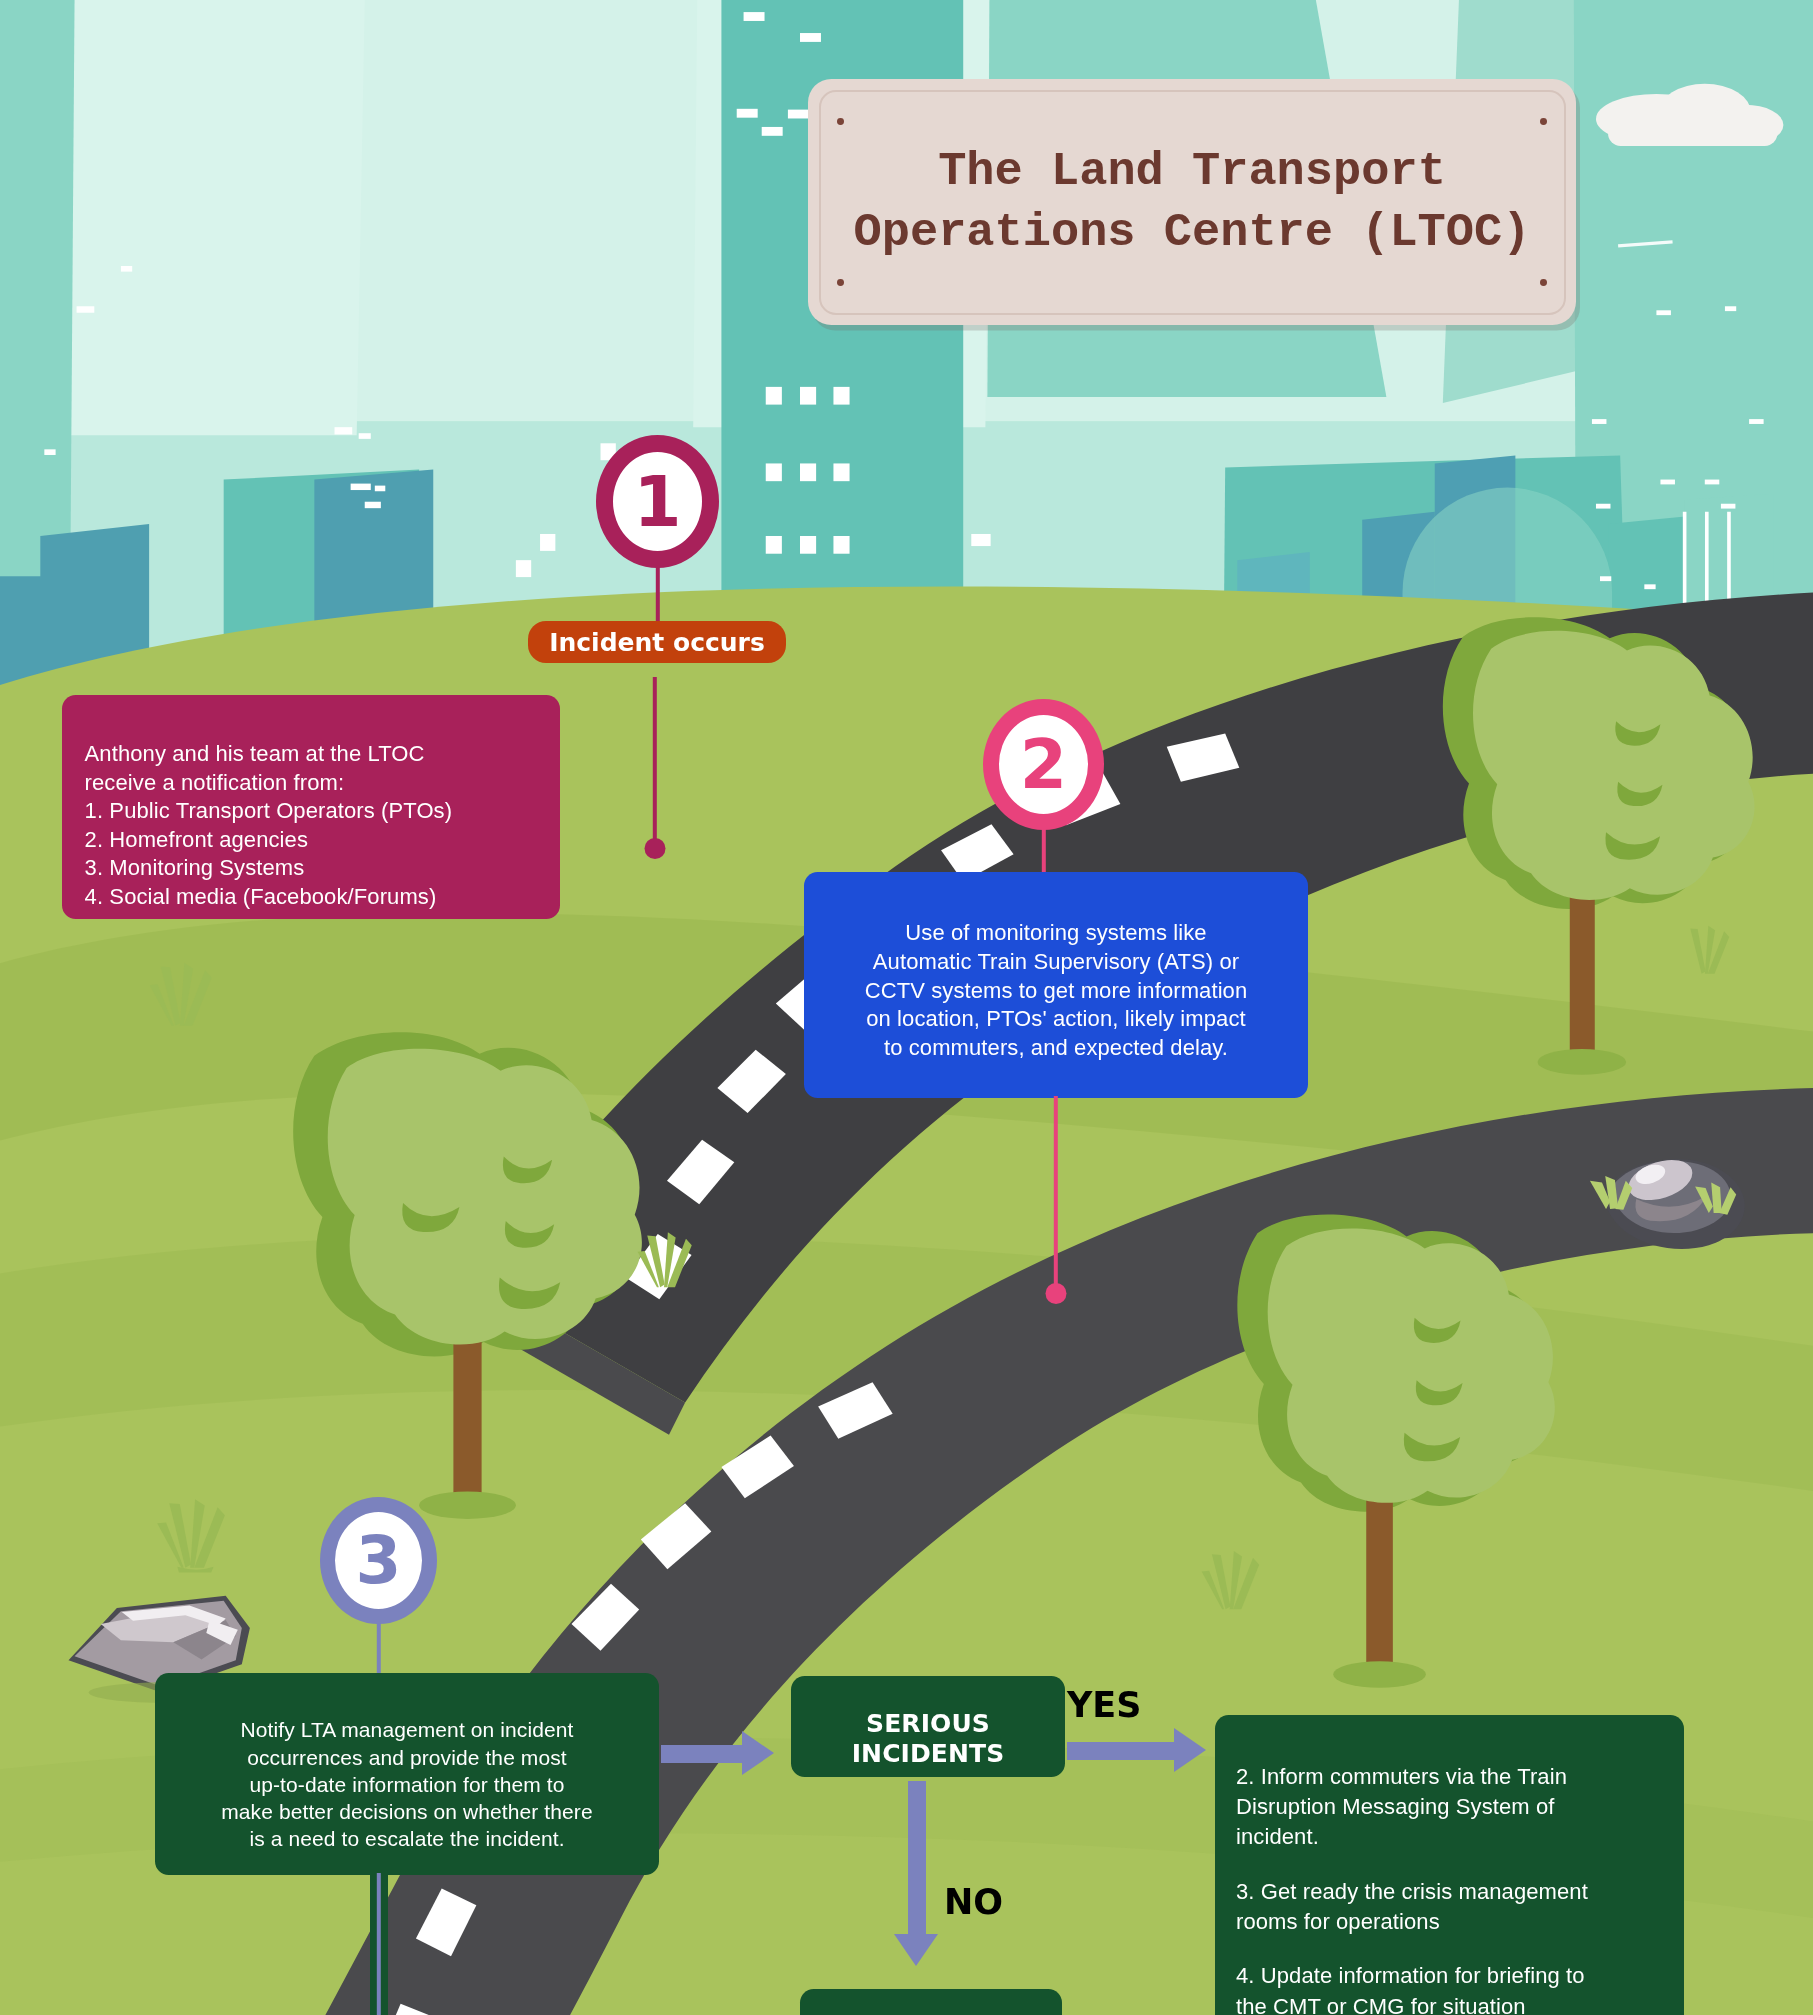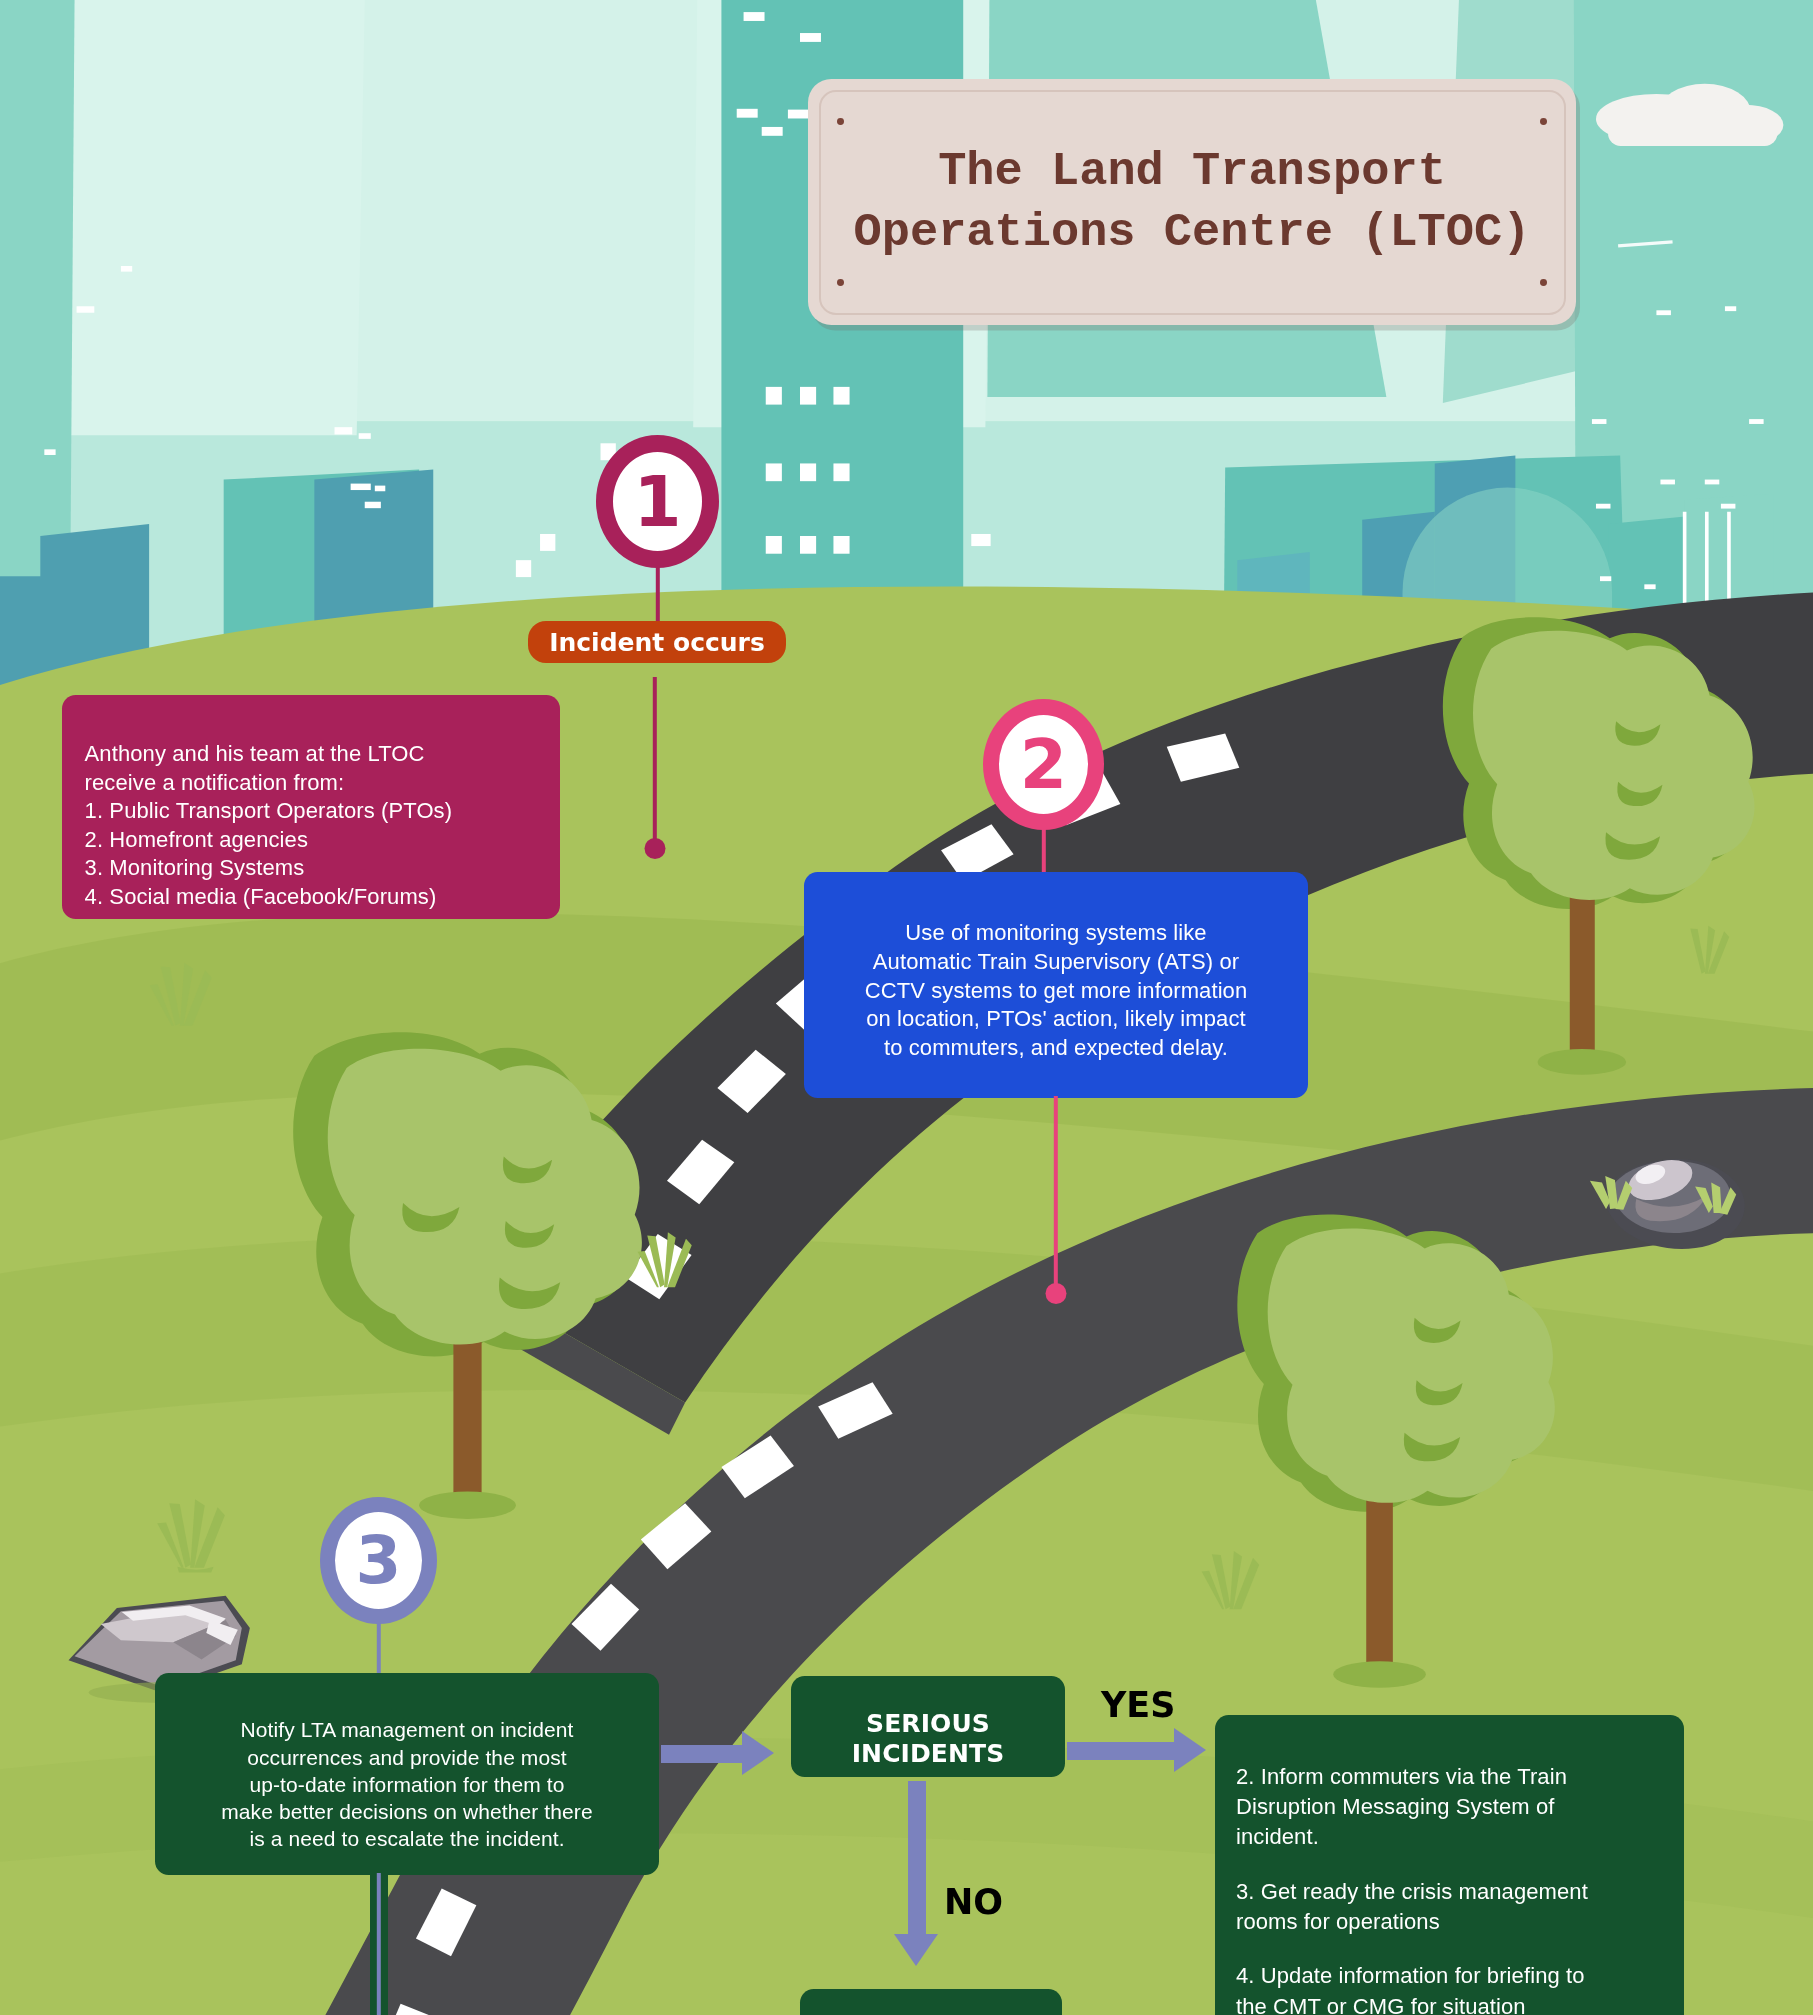--- a/index.html
+++ b/index.html
@@ -548,21 +548,21 @@
   </div>
 
   <div class="fbox peri" style="left:791px;top:1676px;width:274px;height:101px;
               display:flex;align-items:center;justify-content:center;
               text-align:center;font-size:25px;font-weight:bold;
               font-family:'DejaVu Sans',sans-serif;line-height:1.18;">
     <div class="txt">SERIOUS
 INCIDENTS</div>
   </div>
 
-  <div class="yn-label" style="left:1067px;top:1685px;font-size:35px;margin-left:34px;">YES</div>
+  <div class="yn-label" style="left:1067px;top:1685px;font-size:35px;">YES</div>
   <div class="arrow-r" style="left:1067px;top:1742px;width:141px;">
     <div class="shaft" style="width:111px;"></div>
     <div class="head" style="left:107px;"></div>
   </div>
 
   <div class="yn-label" style="left:944px;top:1882px;font-size:35px;">NO</div>
   <div class="arrow-d" style="left:908px;top:1781px;height:185px;">
     <div class="shaft" style="height:157px;"></div>
     <div class="head" style="top:153px;"></div>
   </div>

